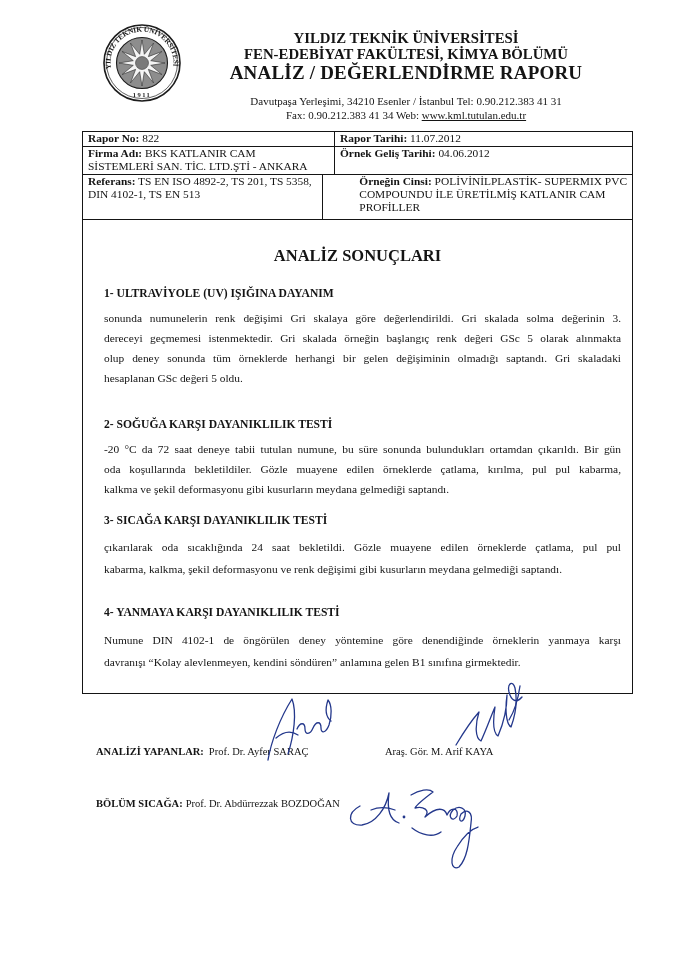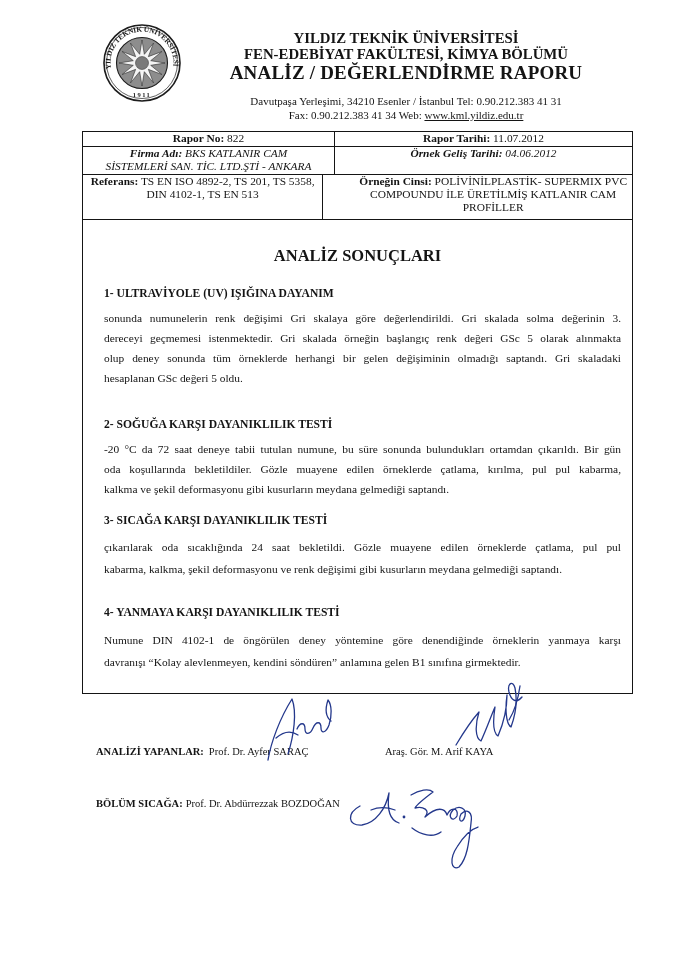--- a/index.html
+++ b/index.html
@@ -18,25 +18,25 @@
   .hdr-addr { top: 95px; font-size: 11px; line-height: 13px; }
   .hdr-fax  { top: 109px; font-size: 11px; line-height: 13px; }
   .hdr-web  { text-decoration: underline; color: #141414; }
 
   
   .info {
     position: absolute; left: 82px; top: 131px; width: 551px;
     border: 1.5px solid #151515; border-bottom: none; box-sizing: border-box;
   }
   .info-row { display: flex; border-bottom: 1.2px solid #151515; }
-  .info-cell { padding: 0 5px; font-size: 11.4px; line-height: 13px; box-sizing: border-box; white-space: nowrap; text-align: center; }
+  .info-cell { padding: 0 5px; font-size: 11.4px; line-height: 13px; box-sizing: border-box; white-space: nowrap; }
   .info-cell.left { width: 252px; border-right: 1.2px solid #151515; }
   .info-cell.right { flex: 1; }
   .row1 { height: 14px; }
-  .row2 { height: 27px; font-style: italic; }
+  .row2 { height: 27px; }
   .row3 { height: 44px; gap: 31px; }
   .lbl { font-weight: bold; }
 
   
   .results {
     position: absolute; left: 82px; top: 216px; width: 551px; height: 478px;
     border: 1.5px solid #151515; border-top: none; box-sizing: border-box;
   }
   .res-title {
     position: absolute; left: 0; width: 100%; top: 30px; text-align: center;
@@ -75,21 +75,21 @@
       <textPath href="#ringPath" startOffset="2" textLength="108" lengthAdjust="spacing">YILDIZ TEKNİK ÜNİVERSİTESİ</textPath>
     </text>
     <text x="0" y="33.5" text-anchor="middle" font-family="Liberation Serif, serif" font-size="6.5" font-weight="bold" fill="#1c1c1c" letter-spacing="1.5">1911</text>
   </svg>
 
   <div class="hdr-line hdr-univ">YILDIZ TEKNİK ÜNİVERSİTESİ</div>
   <div class="hdr-line hdr-fac">FEN-EDEBİYAT FAKÜLTESİ, KİMYA BÖLÜMÜ</div>
   <div class="hdr-line hdr-title">ANALİZ / DEĞERLENDİRME RAPORU</div>
   <div class="hdr-line hdr-addr">Davutpaşa Yerleşimi, 34210 Esenler / İstanbul Tel: 0.90.212.383 41 31</div>
   <div class="hdr-line hdr-fax">
-    <span>Fax: 0.90.212.383 41 34 Web: </span><a class="hdr-web">www.kml.yildiz.edu.tr</a>
+    <span>Fax: 0.90.212.383 41 34 Web: </span><a class="hdr-web">www.kml.tutulan.edu.tr</a>
   </div>
 
   <div class="info">
     <div class="info-row row1">
       <div class="info-cell left">
         <span class="lbl">Rapor No:</span><span> 822</span>
       </div>
       <div class="info-cell right">
         <span class="lbl">Rapor Tarihi:</span><span> 11.07.2012</span>
       </div>

